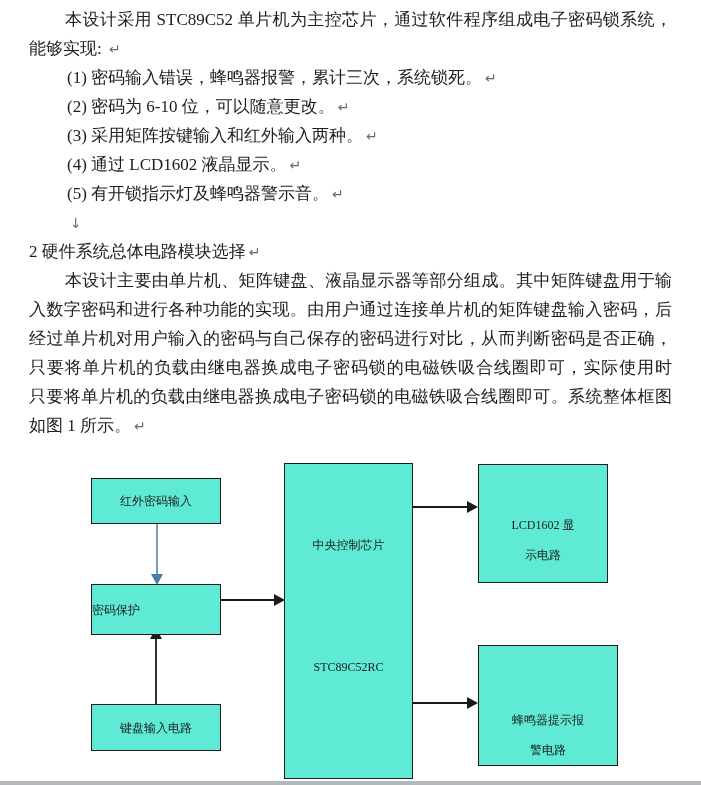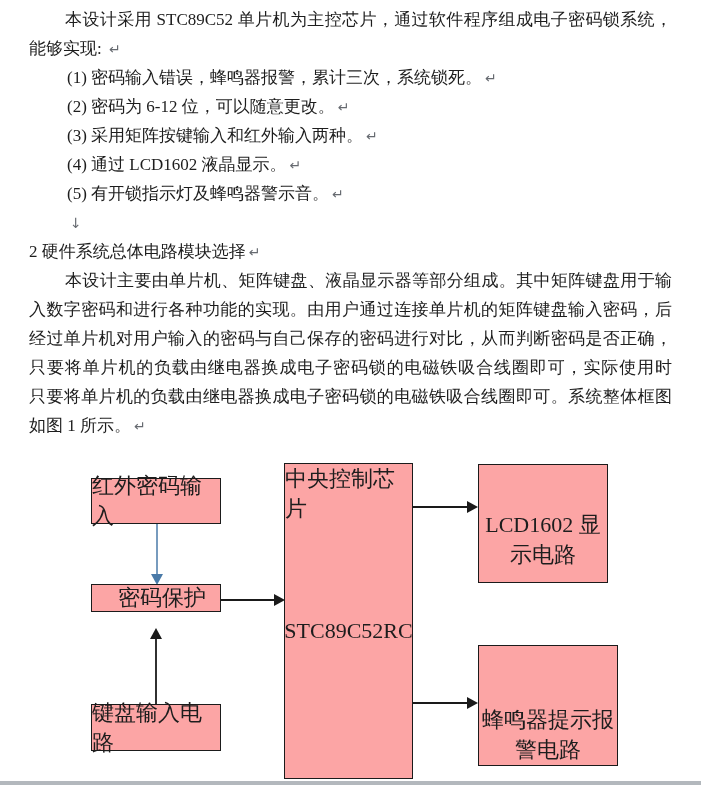--- a/index.html
+++ b/index.html
@@ -15,43 +15,43 @@
   .line { height:29px; line-height:29px; white-space:nowrap; }
   .line.justify { white-space:normal; text-align:justify; text-align-last:justify; height:29px; overflow:hidden; }
   .line.indent { padding-left:36px; }
   .line.list { padding-left:38px; }
   .mark { color:#666a70; font-family:"DejaVu Sans",sans-serif; font-size:14px; margin-left:3px; }
 
   
   .diagram { position:absolute; left:0; top:440px; width:701px; height:345px; }
   .diagram svg { position:absolute; left:0; top:0; }
   .box {
-    position:absolute; box-sizing:border-box; background:#fca5a5;
-    border:1.5px solid #1b1b1b; font-size:22px; line-height:30px;
+    position:absolute; box-sizing:border-box; background:#5eead4;
+    border:1.5px solid #1b1b1b; font-size:12px; line-height:30px;
     display:flex; flex-direction:column; justify-content:center;
   }
   .box-infrared { left:91px; top:38px;  width:130px; height:46px; align-items:center; }
-  .box-protect  { left:91px; top:144px; width:130px; height:28px; padding-left:12px; align-items:center; }
+  .box-protect  { left:91px; top:144px; width:130px; height:51px; align-items:flex-start; }
   .box-keyboard { left:91px; top:264px; width:130px; height:47px; align-items:center; }
-  .box-central  { left:284px; top:23px; width:129px; height:316px; align-items:center; justify-content:flex-start; }
+  .box-central  { left:284px; top:23px; width:129px; height:316px; align-items:center; justify-content:flex-start; padding-top:66px; }
   .box-central .l2 { margin-top:92px; }
   .box-lcd      { left:478px; top:24px;  width:130px; height:119px; align-items:center; justify-content:flex-start; padding-top:45px; }
   .box-buzzer   { left:478px; top:205px; width:140px; height:121px; align-items:center; justify-content:flex-end; padding-top:38px; }
   .bottom-bar { position:absolute; left:0; top:341px; width:701px; height:4px; background:#b3b8bd; }
 </style>
 </head>
 <body>
 
 <div class="page">
 
   <div class="doc">
       <div class="line indent justify"><span>本设计采用 STC89C52 单片机为主控芯片，通过软件程序组成电子密码锁系统，</span></div>
       <div class="line"><span>能够实现: </span><span class="mark">↵</span></div>
       <div class="line list"><span>(1) 密码输入错误，蜂鸣器报警，累计三次，系统锁死。</span><span class="mark">↵</span></div>
-      <div class="line list"><span>(2) 密码为 6-12 位，可以随意更改。</span><span class="mark">↵</span></div>
+      <div class="line list"><span>(2) 密码为 6-10 位，可以随意更改。</span><span class="mark">↵</span></div>
       <div class="line list"><span>(3) 采用矩阵按键输入和红外输入两种。</span><span class="mark">↵</span></div>
       <div class="line list"><span>(4) 通过 LCD1602 液晶显示。</span><span class="mark">↵</span></div>
       <div class="line list"><span>(5) 有开锁指示灯及蜂鸣器警示音。</span><span class="mark">↵</span></div>
       <div class="line list"><span></span><span class="mark">↓</span></div>
       <div class="line"><span>2 硬件系统总体电路模块选择</span><span class="mark">↵</span></div>
       <div class="line indent justify"><span>本设计主要由单片机、矩阵键盘、液晶显示器等部分组成。其中矩阵键盘用于输</span></div>
       <div class="line justify"><span>入数字密码和进行各种功能的实现。由用户通过连接单片机的矩阵键盘输入密码，后</span></div>
       <div class="line justify"><span>经过单片机对用户输入的密码与自己保存的密码进行对比，从而判断密码是否正确，</span></div>
       <div class="line justify"><span>只要将单片机的负载由继电器换成电子密码锁的电磁铁吸合线圈即可，实际使用时</span></div>
       <div class="line justify"><span>只要将单片机的负载由继电器换成电子密码锁的电磁铁吸合线圈即可。系统整体框图</span></div>

